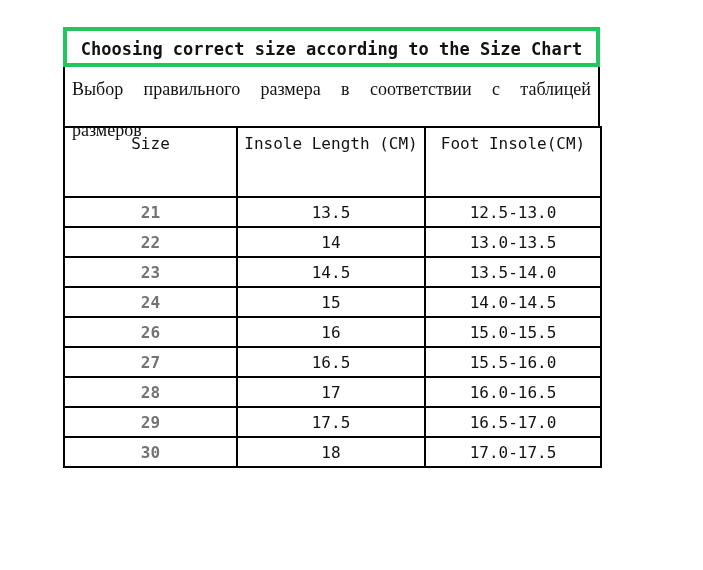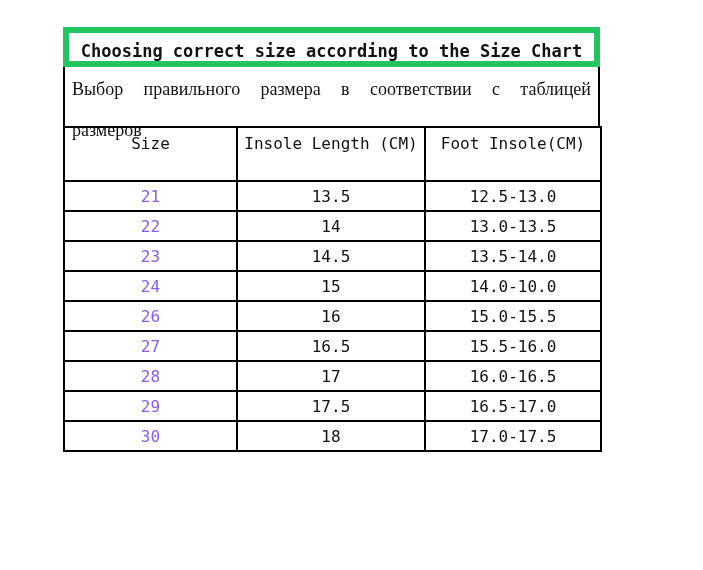--- a/index.html
+++ b/index.html
@@ -12,21 +12,21 @@
     overflow: hidden;
   }
   .sheet {
     position: absolute;
     left: 63px;
     top: 27px;
     width: 537px;
   }
   .title {
     height: 40px;
-    border: 6px solid #22c55e;
+    border: 4px solid #22c55e;
     text-align: center;
     font-size: 17px;
     font-weight: bold;
     line-height: 37px;
     letter-spacing: 0px;
     white-space: nowrap;
   }
   .subtitle {
     height: 59px;
     border: 2px solid #000;
@@ -46,31 +46,31 @@
   }
   .size-table th, .size-table td {
     border: 2px solid #000;
     text-align: center;
     font-weight: normal;
     font-size: 16px;
     overflow: hidden;
     white-space: nowrap;
   }
   .size-table th {
-    height: 54px;
+    height: 70px;
     vertical-align: top;
     padding-top: 6px;
   }
   .size-table td {
     height: 30px;
     vertical-align: middle;
   }
   .size-table td.size-cell {
-    color: #8b5cf6;
-    font-weight: normal;
+    color: #737373;
+    font-weight: bold;
   }
   col.c1 { width: 173px; }
   col.c2 { width: 188px; }
   col.c3 { width: 176px; }
 </style>
 </head>
 <body>
 
 <div class="sheet">
   <div class="title">Choosing correct size according to the Size Chart</div>
@@ -100,21 +100,21 @@
         <td>13.0-13.5</td>
       </tr>
       <tr>
         <td class="size-cell">23</td>
         <td>14.5</td>
         <td>13.5-14.0</td>
       </tr>
       <tr>
         <td class="size-cell">24</td>
         <td>15</td>
-        <td>14.0-10.0</td>
+        <td>14.0-14.5</td>
       </tr>
       <tr>
         <td class="size-cell">26</td>
         <td>16</td>
         <td>15.0-15.5</td>
       </tr>
       <tr>
         <td class="size-cell">27</td>
         <td>16.5</td>
         <td>15.5-16.0</td>

